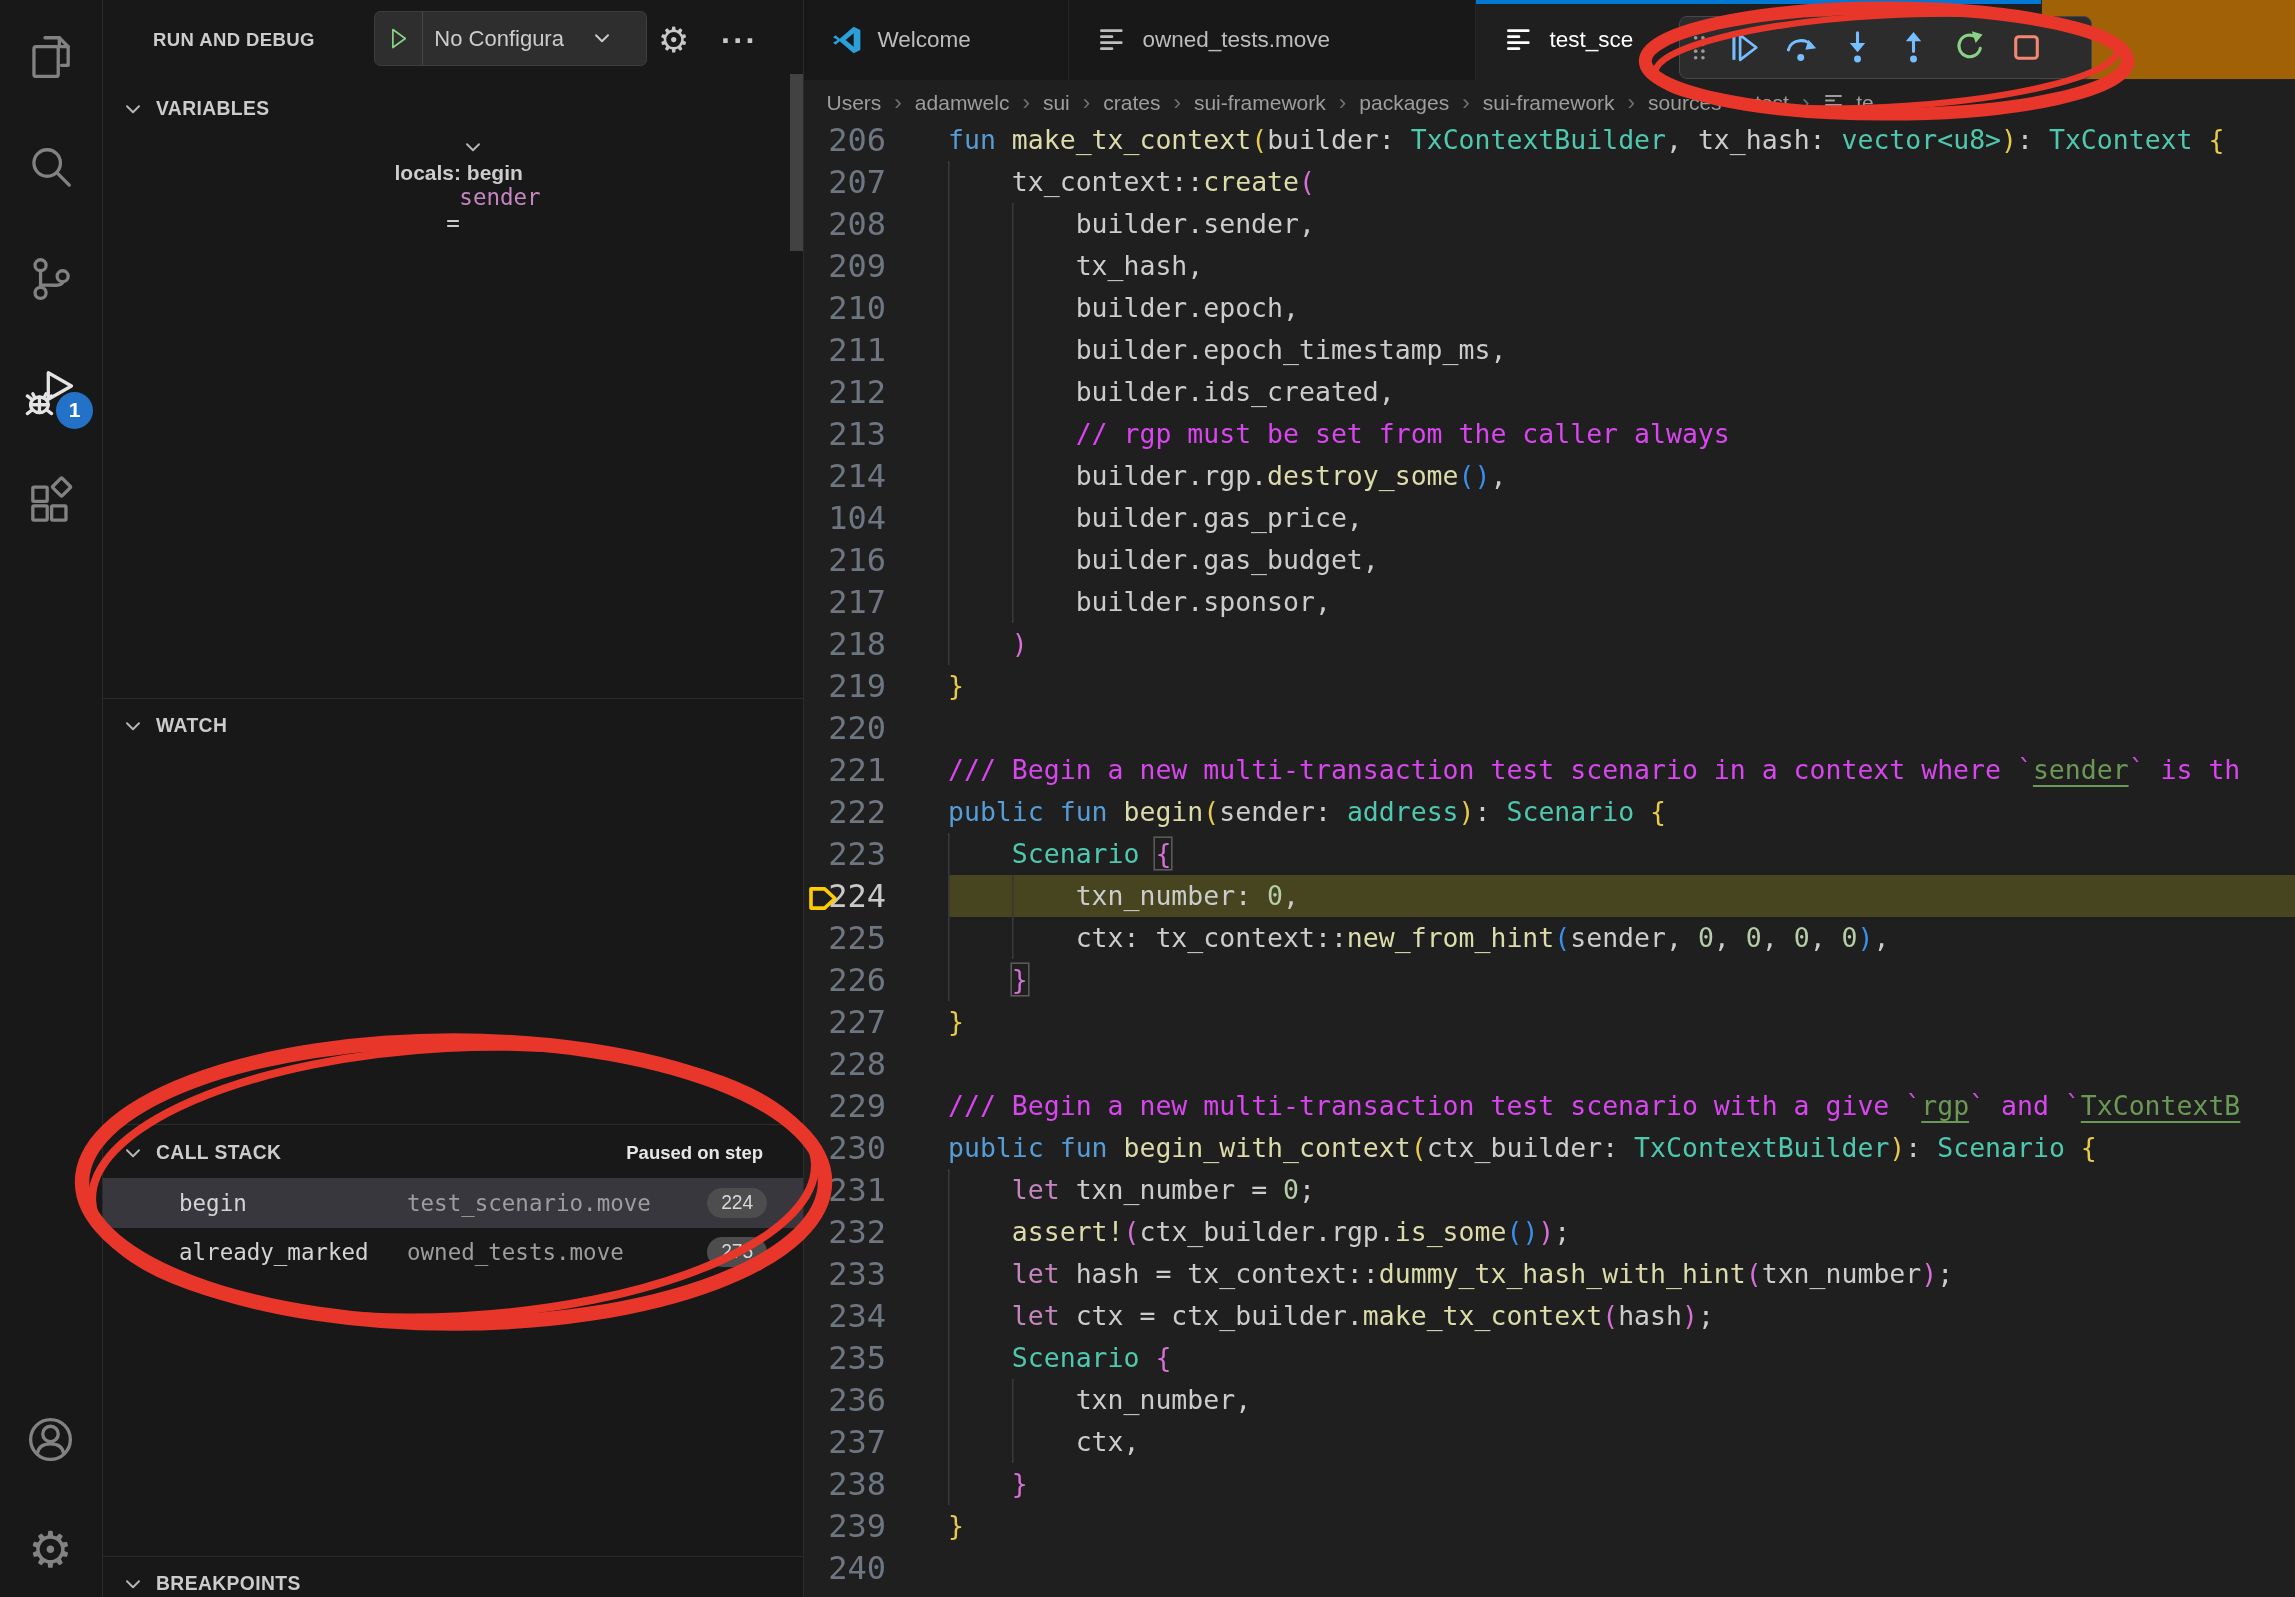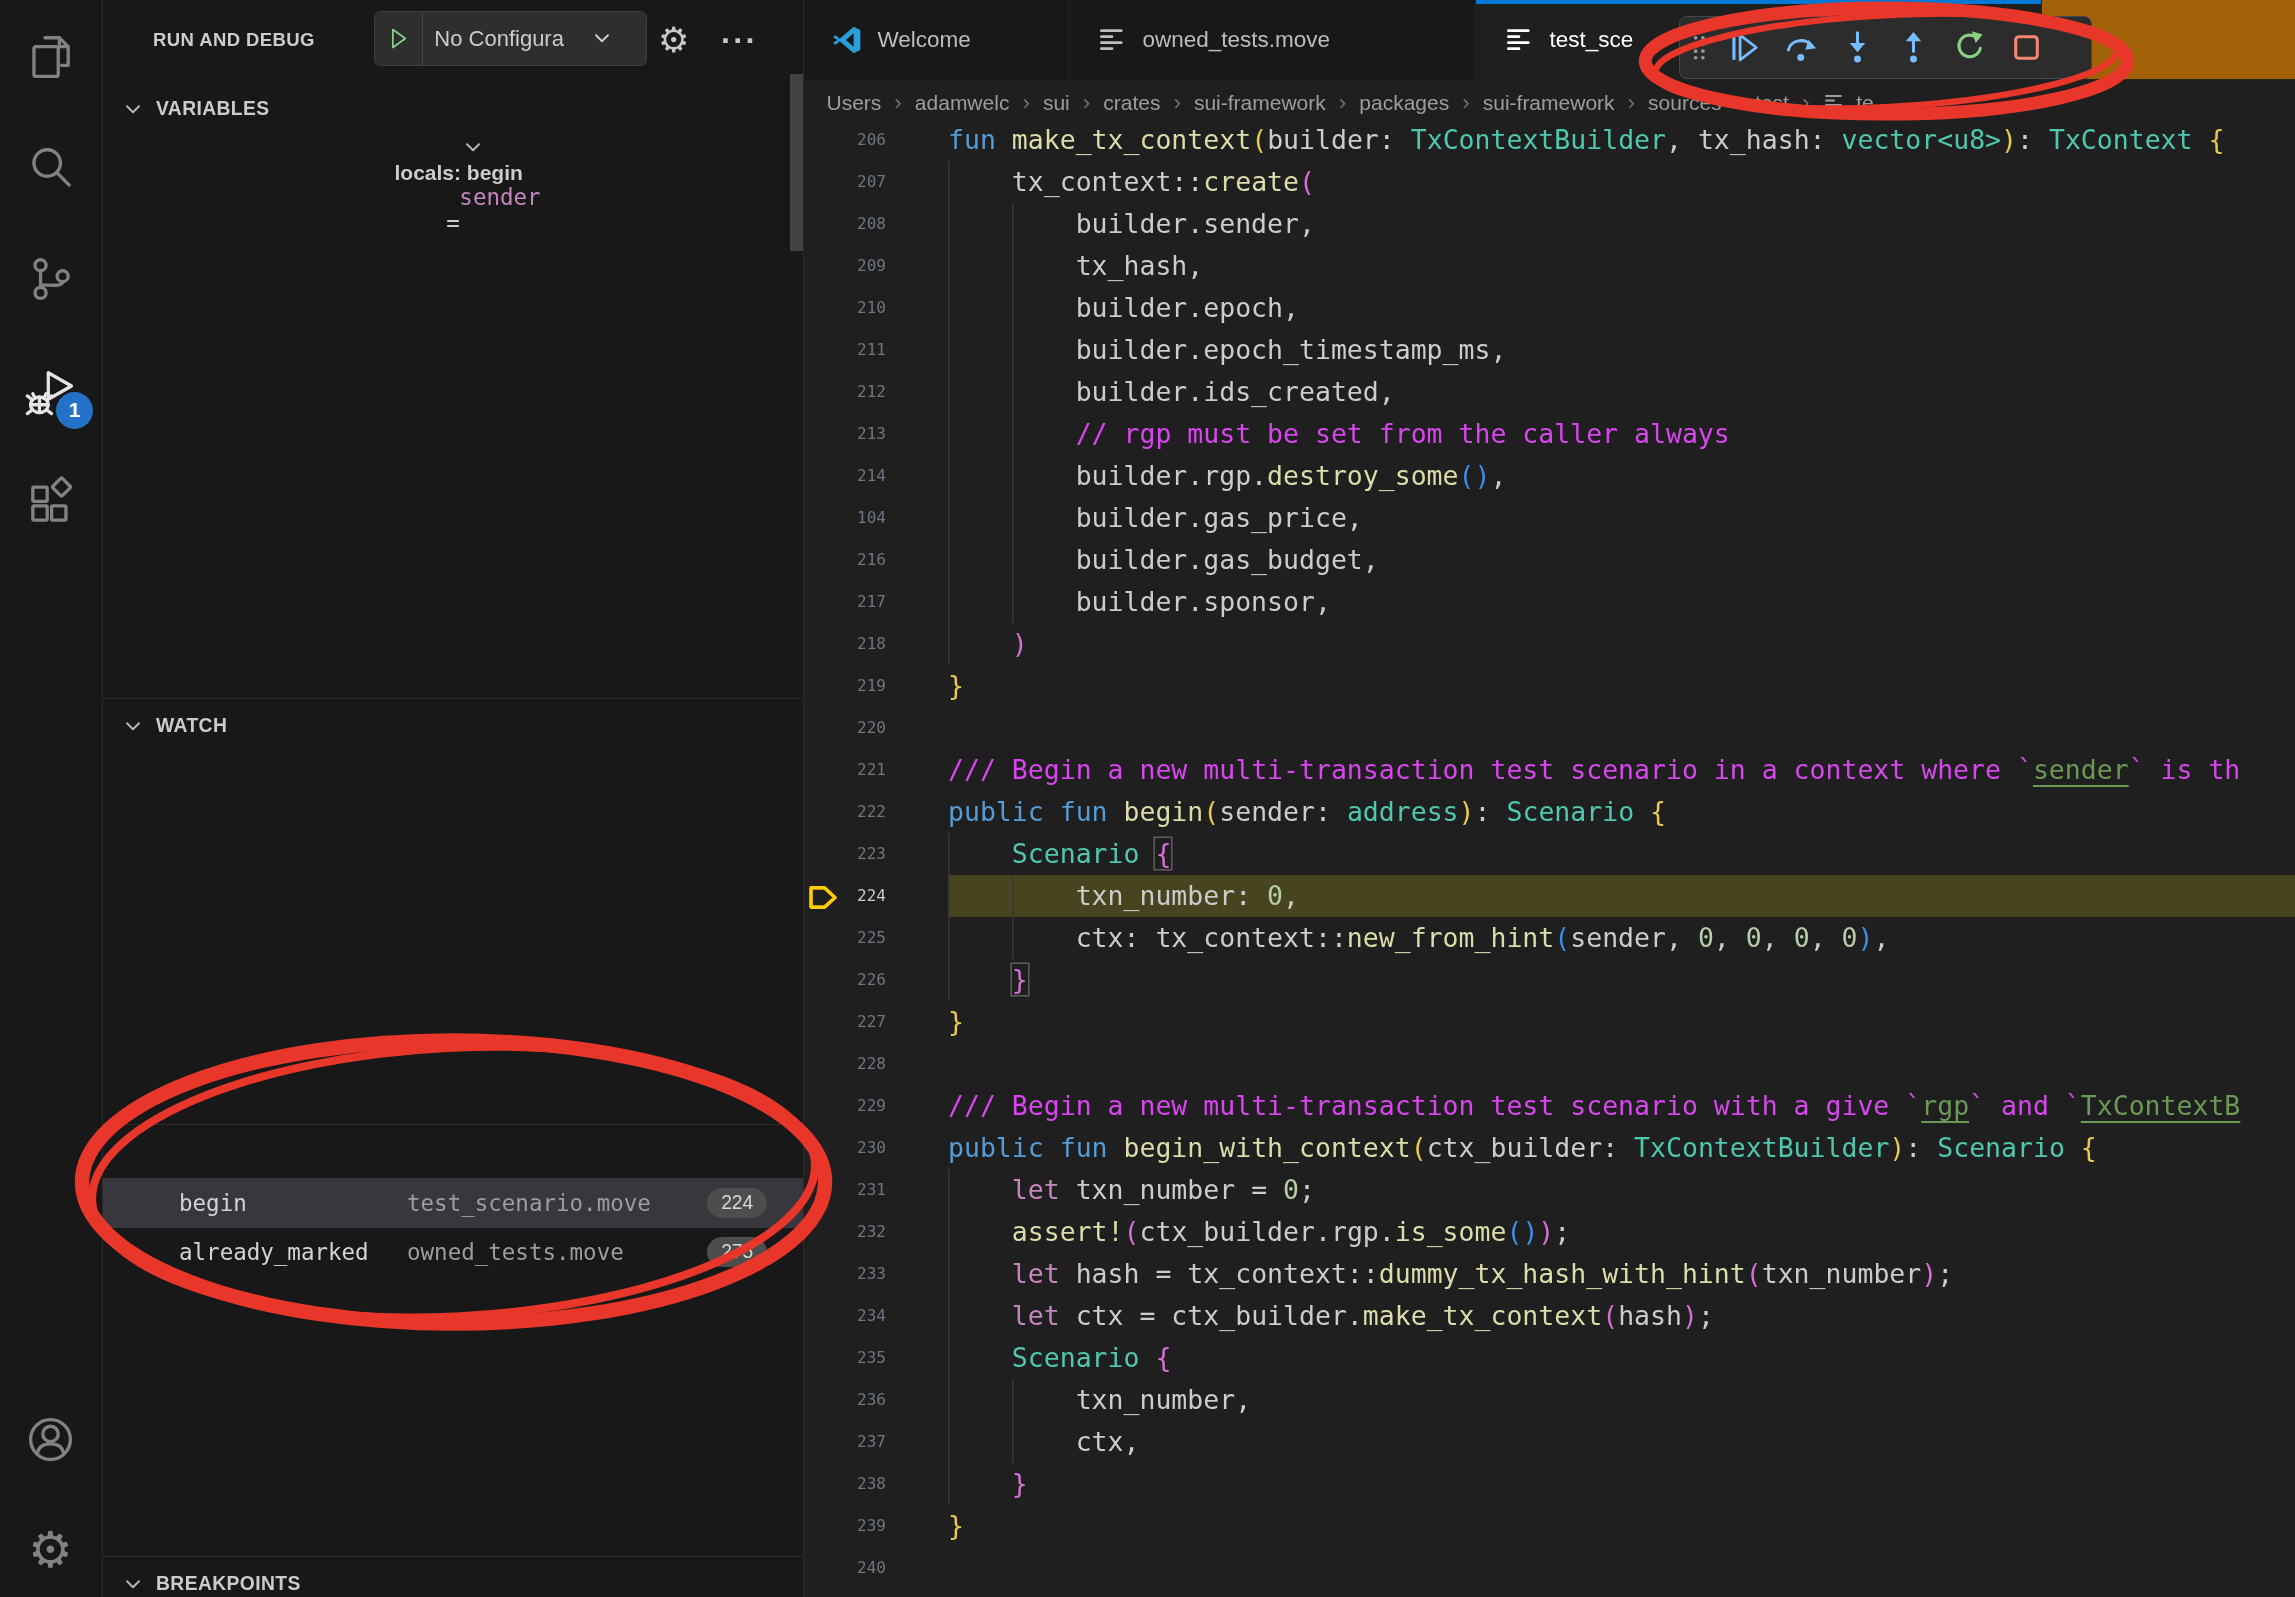--- a/index.html
+++ b/index.html
@@ -85,21 +85,21 @@
                 display:flex; align-items:center; padding-left:22.5px; font-size:21px;
                 color:#9d9d9d; white-space:nowrap; }
   .bc-sep { margin:0 13px; color:#707070; font-size:22.5px; }
   .bc-item { color:#9d9d9d; }
   #bc-file { display:flex; align-items:center; gap:9.7px; }
 
   #code { position:absolute; top:125px; left:0; width:1491px; height:1472px;
           overflow:hidden; font-family:"DejaVu Sans Mono", monospace; }
   #code-inner { margin-top:-5.6px; }
   .cl { display:flex; height:42px; line-height:42px; }
-  .ln { flex:none; width:82px; text-align:right; font-size:16px; color:#6e7681;
+  .ln { flex:none; width:82px; text-align:right; font-size:32px; color:#6e7681;
         position:relative; }
   .cl.hl .ln { color:#c9c9c9; }
   .fold { flex:none; width:62px; }
   .ct { flex:1; white-space:pre; font-size:26.5px; color:#cccccc; }
   .cl.hl .ct { background:#47451f; }
   .ind { display:inline-block; width:4ch; box-shadow:inset 1.6px 0 0 #373737; }
   .tk-kw { color:#569cd6; }
   .tk-fn { color:#dcdcaa; }
   .tk-ty { color:#4ec9b0; }
   .tk-cm { color:#d946ef; }
@@ -221,20 +221,27 @@
 
     <div class="divider" style="top:698px"></div>
     <div class="sec-header" style="top:701px">
       <span class="chev" style="margin-left:17.7px"><svg viewBox="0 0 40 40" fill="none" stroke="currentColor" stroke-width="3.2" stroke-linecap="round" stroke-linejoin="round" style="width: 24px; height: 24px;">
             <path d="M10 17 L20 27 L30 17"></path>
           </svg></span>
       <span class="sec-title">WATCH</span>
     </div>
 
     <div class="divider" style="top:1124px"></div>
+    <div class="sec-header" style="top:1128px">
+      <span class="chev" style="margin-left:17.7px"><svg viewBox="0 0 40 40" fill="none" stroke="currentColor" stroke-width="3.2" stroke-linecap="round" stroke-linejoin="round" style="width: 24px; height: 24px;">
+            <path d="M10 17 L20 27 L30 17"></path>
+          </svg></span>
+      <span class="sec-title">CALL STACK</span>
+      <span id="cs-status">Paused on step</span>
+    </div>
     <div id="cs-frames">
         <div class="cs-row selected" style="top: 1178px;">
           <span class="cs-fn">begin</span>
           <span class="cs-file">test_scenario.move</span>
           <span class="cs-badge">224</span>
         </div>
         <div class="cs-row" style="top: 1227px;">
           <span class="cs-fn">already_marked</span>
           <span class="cs-file">owned_tests.move</span>
           <span class="cs-badge">275</span>

